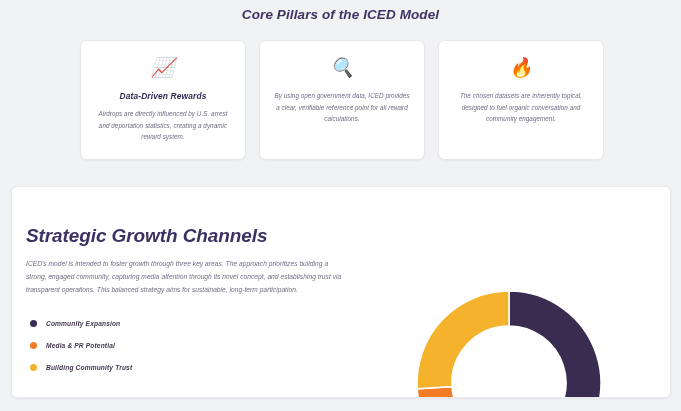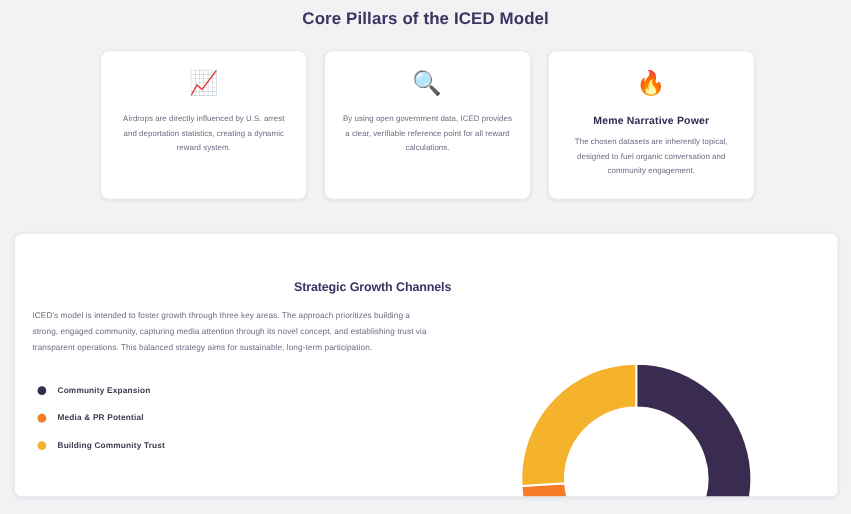--- a/index.html
+++ b/index.html
@@ -13,20 +13,21 @@
     font-family: "Liberation Sans", sans-serif;
     overflow: hidden;
     -webkit-font-smoothing: antialiased;
   }
 
   .page {
     position: relative;
     width: 628px;
     height: 411px;
     box-sizing: border-box;
+    font-style: italic;
   }
 
   
   .section-title {
     position: absolute;
     top: 7px;
     left: 0;
     width: 681px;
     text-align: center;
     font-size: 13.5px;
@@ -91,25 +92,24 @@
     overflow: hidden;
   }
 
   .panel-left {
     position: absolute;
     left: 14px;
     top: 38px;
     width: 335px;
   }
   .panel-title {
-    font-size: 10px;
+    font-size: 19px;
     font-weight: bold;
     color: #3c3163;
     letter-spacing: -0.1px;
-    text-align: right;
   }
   .panel-desc {
     margin-top: 10px;
     width: 320px;
     font-size: 6.6px;
     line-height: 2.0;
     color: #6e6c80;
     letter-spacing: 0.05px;
   }
 
@@ -149,31 +149,31 @@
 <body>
 
 <div class="page">
 
   <div class="section-title">Core Pillars of the ICED Model</div>
 
   <div class="pillars">
 
     <div class="pillar-card">
       <span class="pillar-icon">📈</span>
+      <div class="pillar-title">Data-Driven Rewards</div>
       <div class="pillar-desc">Airdrops are directly influenced by U.S. arrest and deportation statistics, creating a dynamic reward system.</div>
     </div>
 
     <div class="pillar-card">
       <span class="pillar-icon">🔍</span>
       <div class="pillar-desc">By using open government data, ICED provides a clear, verifiable reference point for all reward calculations.</div>
     </div>
 
     <div class="pillar-card">
       <span class="pillar-icon">🔥</span>
-      <div class="pillar-title">Meme Narrative Power</div>
       <div class="pillar-desc">The chosen datasets are inherently topical, designed to fuel organic conversation and community engagement.</div>
     </div>
 
   </div>
 
   <div class="panel">
 
     <div class="panel-left">
       <div class="panel-title">Strategic Growth Channels</div>
       <div class="panel-desc">ICED's model is intended to foster growth through three key areas. The approach prioritizes building a strong, engaged community, capturing media attention through its novel concept, and establishing trust via transparent operations. This balanced strategy aims for sustainable, long-term participation.</div>

